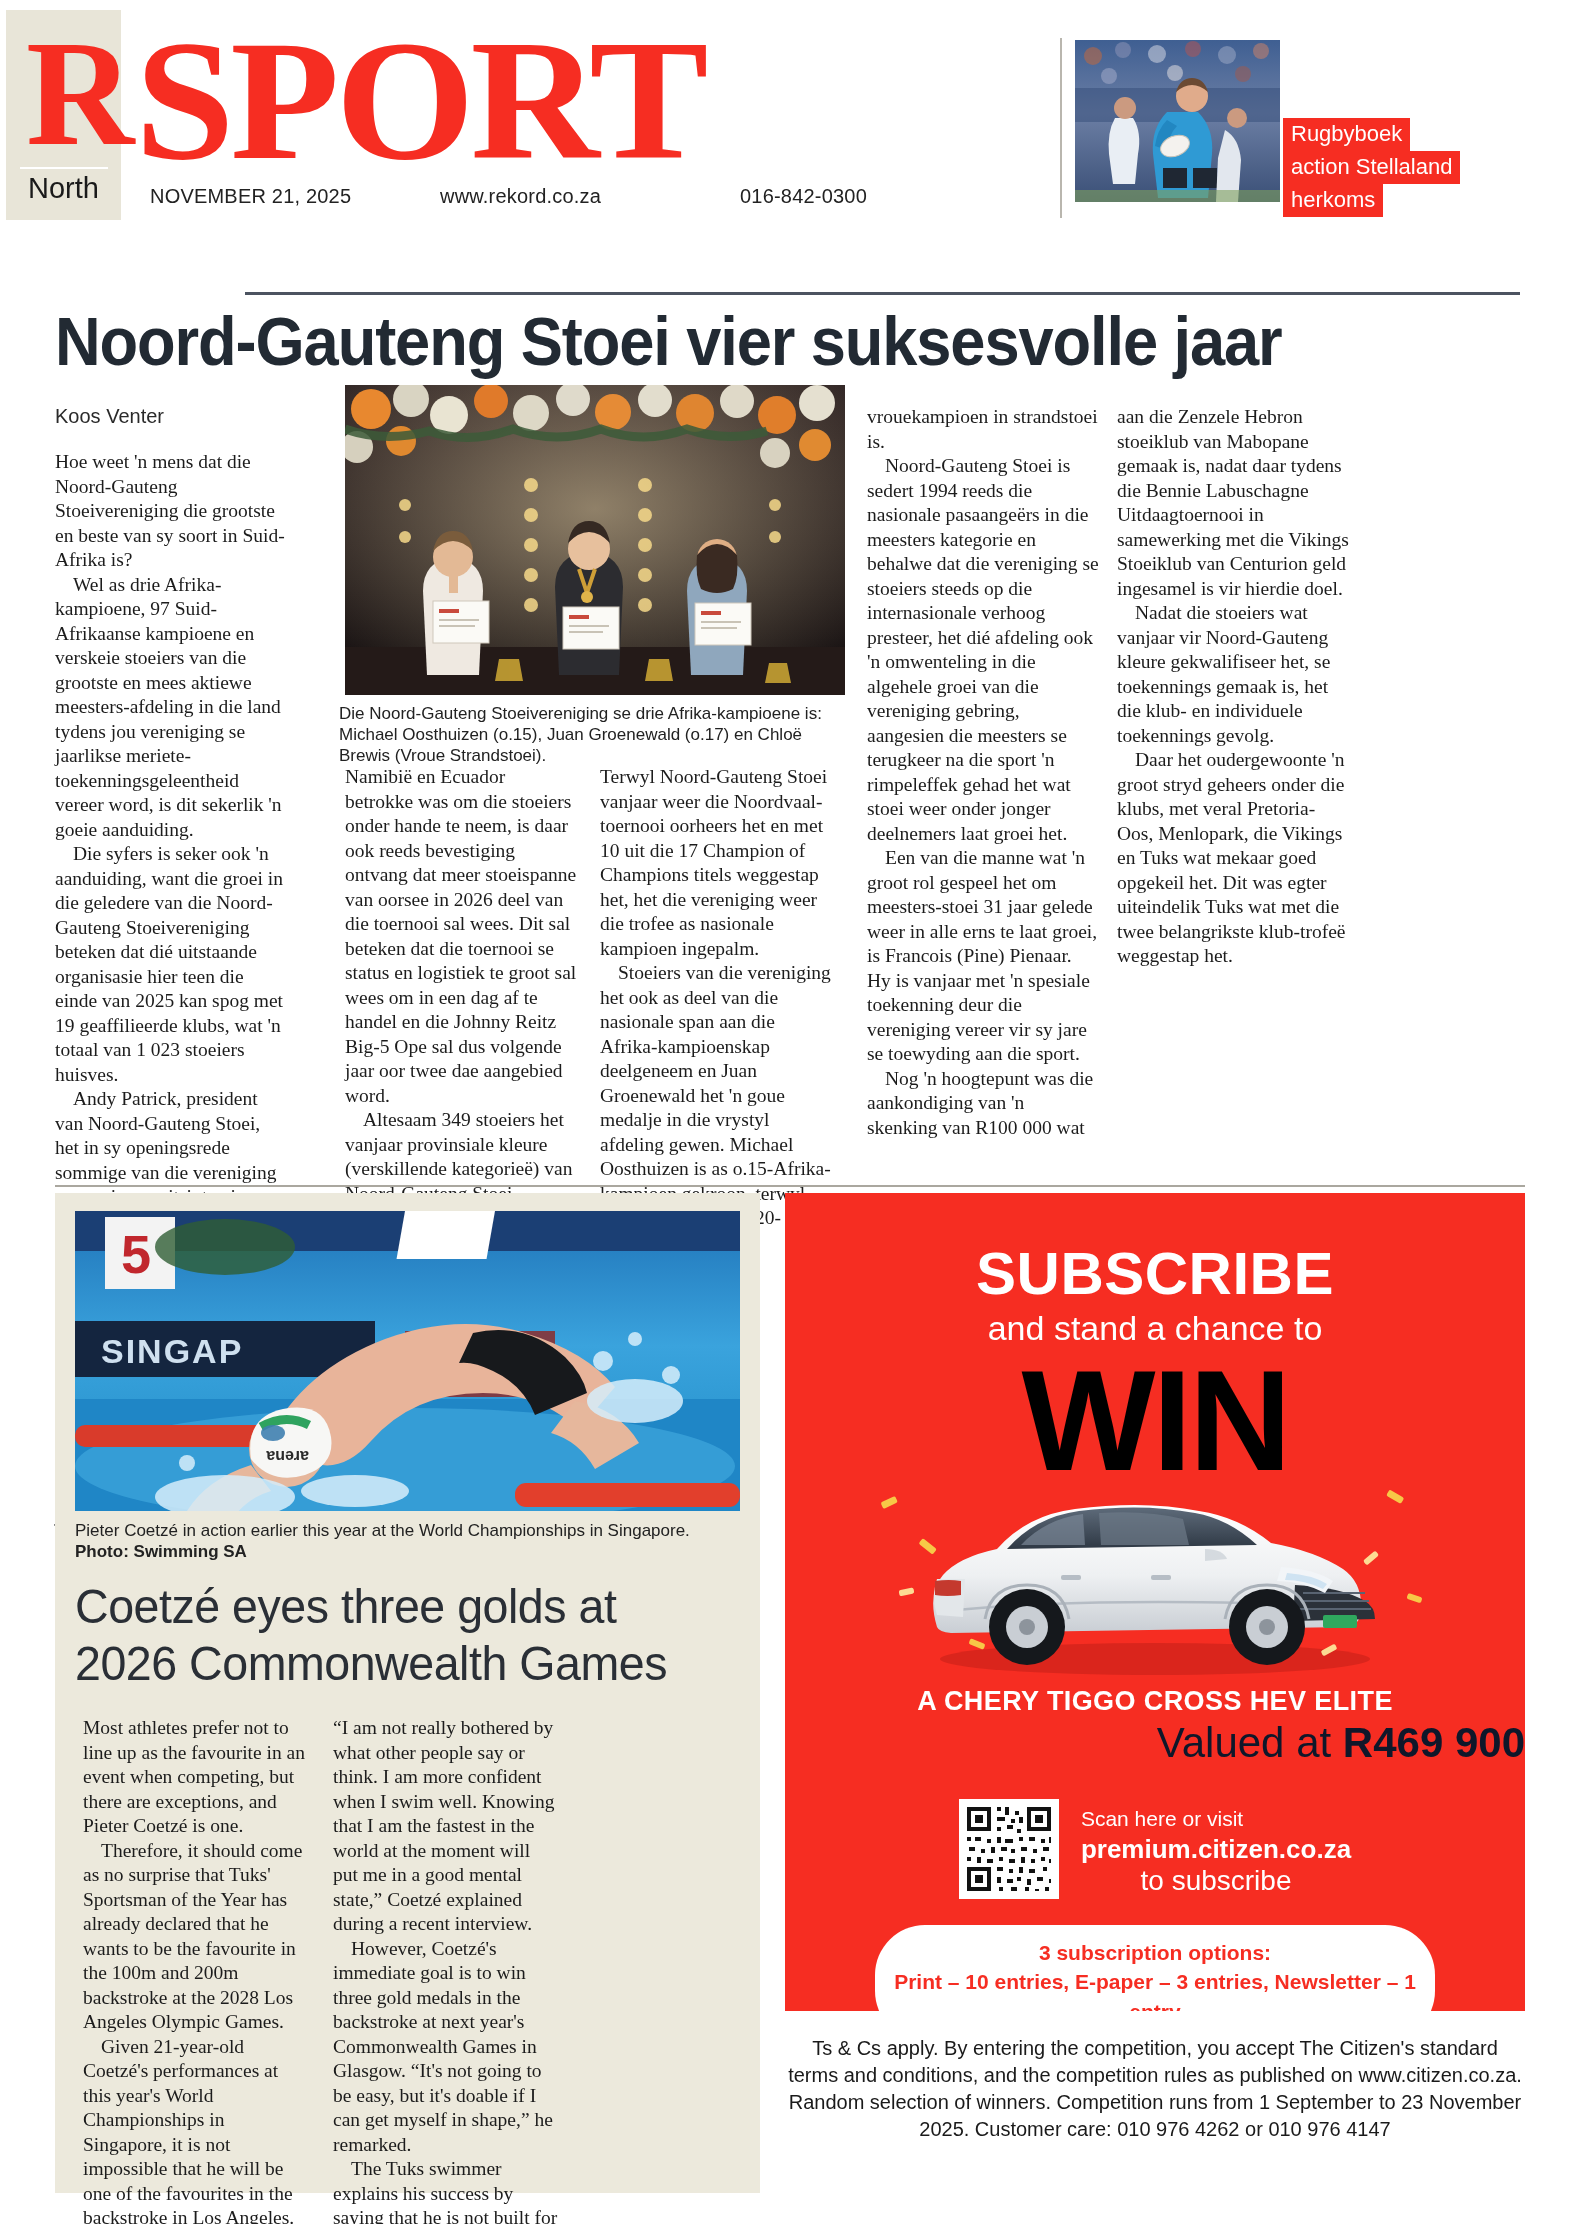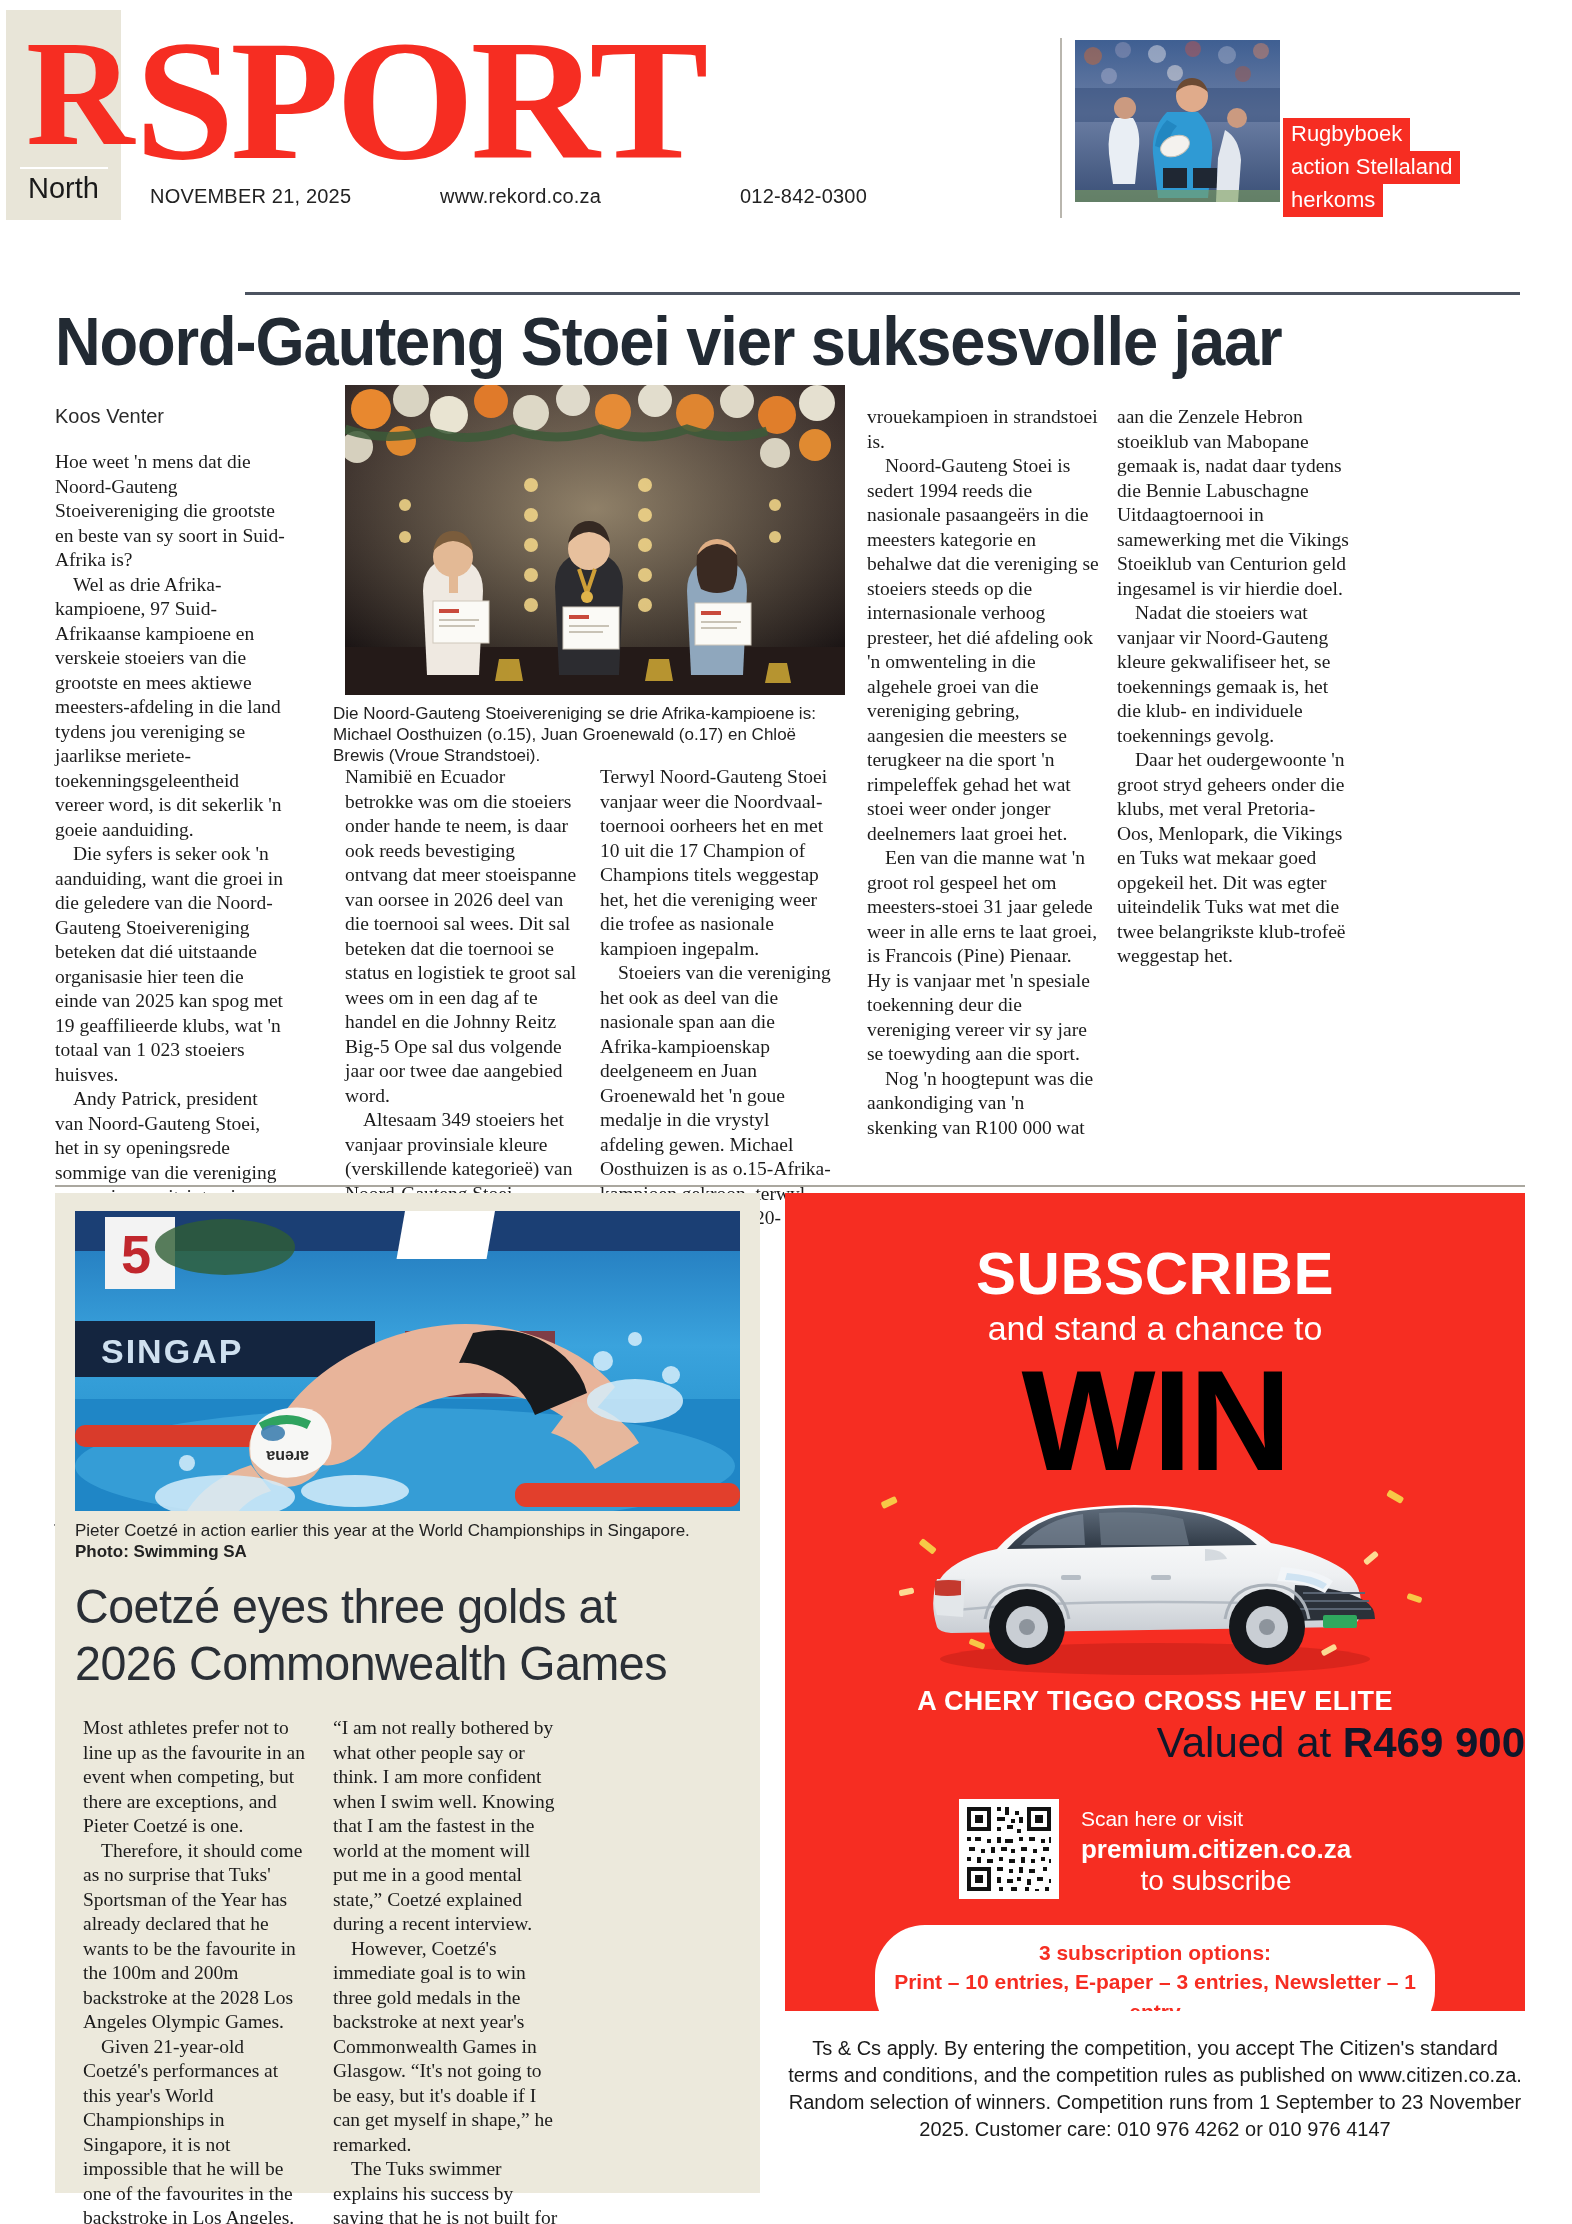--- a/index.html
+++ b/index.html
@@ -179,21 +179,21 @@
 
   .a1-photo {
     position: absolute;
     left: 290px; top: -20px;
     width: 500px; height: 310px;
     overflow: hidden;
     background: #2a2020;
   }
   .a1-caption {
     position: absolute;
-    left: 278px; top: 298px;
+    left: 284px; top: 298px;
     width: 500px;
     font-family: "Liberation Sans", sans-serif;
     font-size: 17px;
     line-height: 21px;
     color: #222222;
   }
 
   .a1-c3 { position: absolute; left: 290px; top: 360px; width: 232px; }
   .a1-c4 { position: absolute; left: 545px; top: 360px; width: 232px; }
 
@@ -372,21 +372,21 @@
     <div class="mast-r">R</div>
     <div class="mast-sport">SPORT</div>
 
     <div class="mast-north-box"></div>
     <div class="mast-north-rule"></div>
     <div class="mast-north">North</div>
 
     <div class="mast-info">
       <div class="mast-date">NOVEMBER 21, 2025</div>
       <div class="mast-url">www.rekord.co.za</div>
-      <div class="mast-phone">012-842-0300</div>
+      <div class="mast-phone">016-842-0300</div>
     </div>
 
     <div class="mast-divider"></div>
 
     <div class="mast-photo">
       <svg width="205" height="162" viewBox="0 0 205 162">
         <defs>
           <linearGradient id="crowd" x1="0" y1="0" x2="0" y2="1">
             <stop offset="0" stop-color="#3f5f92"></stop>
             <stop offset="0.45" stop-color="#6c7fa5"></stop>

